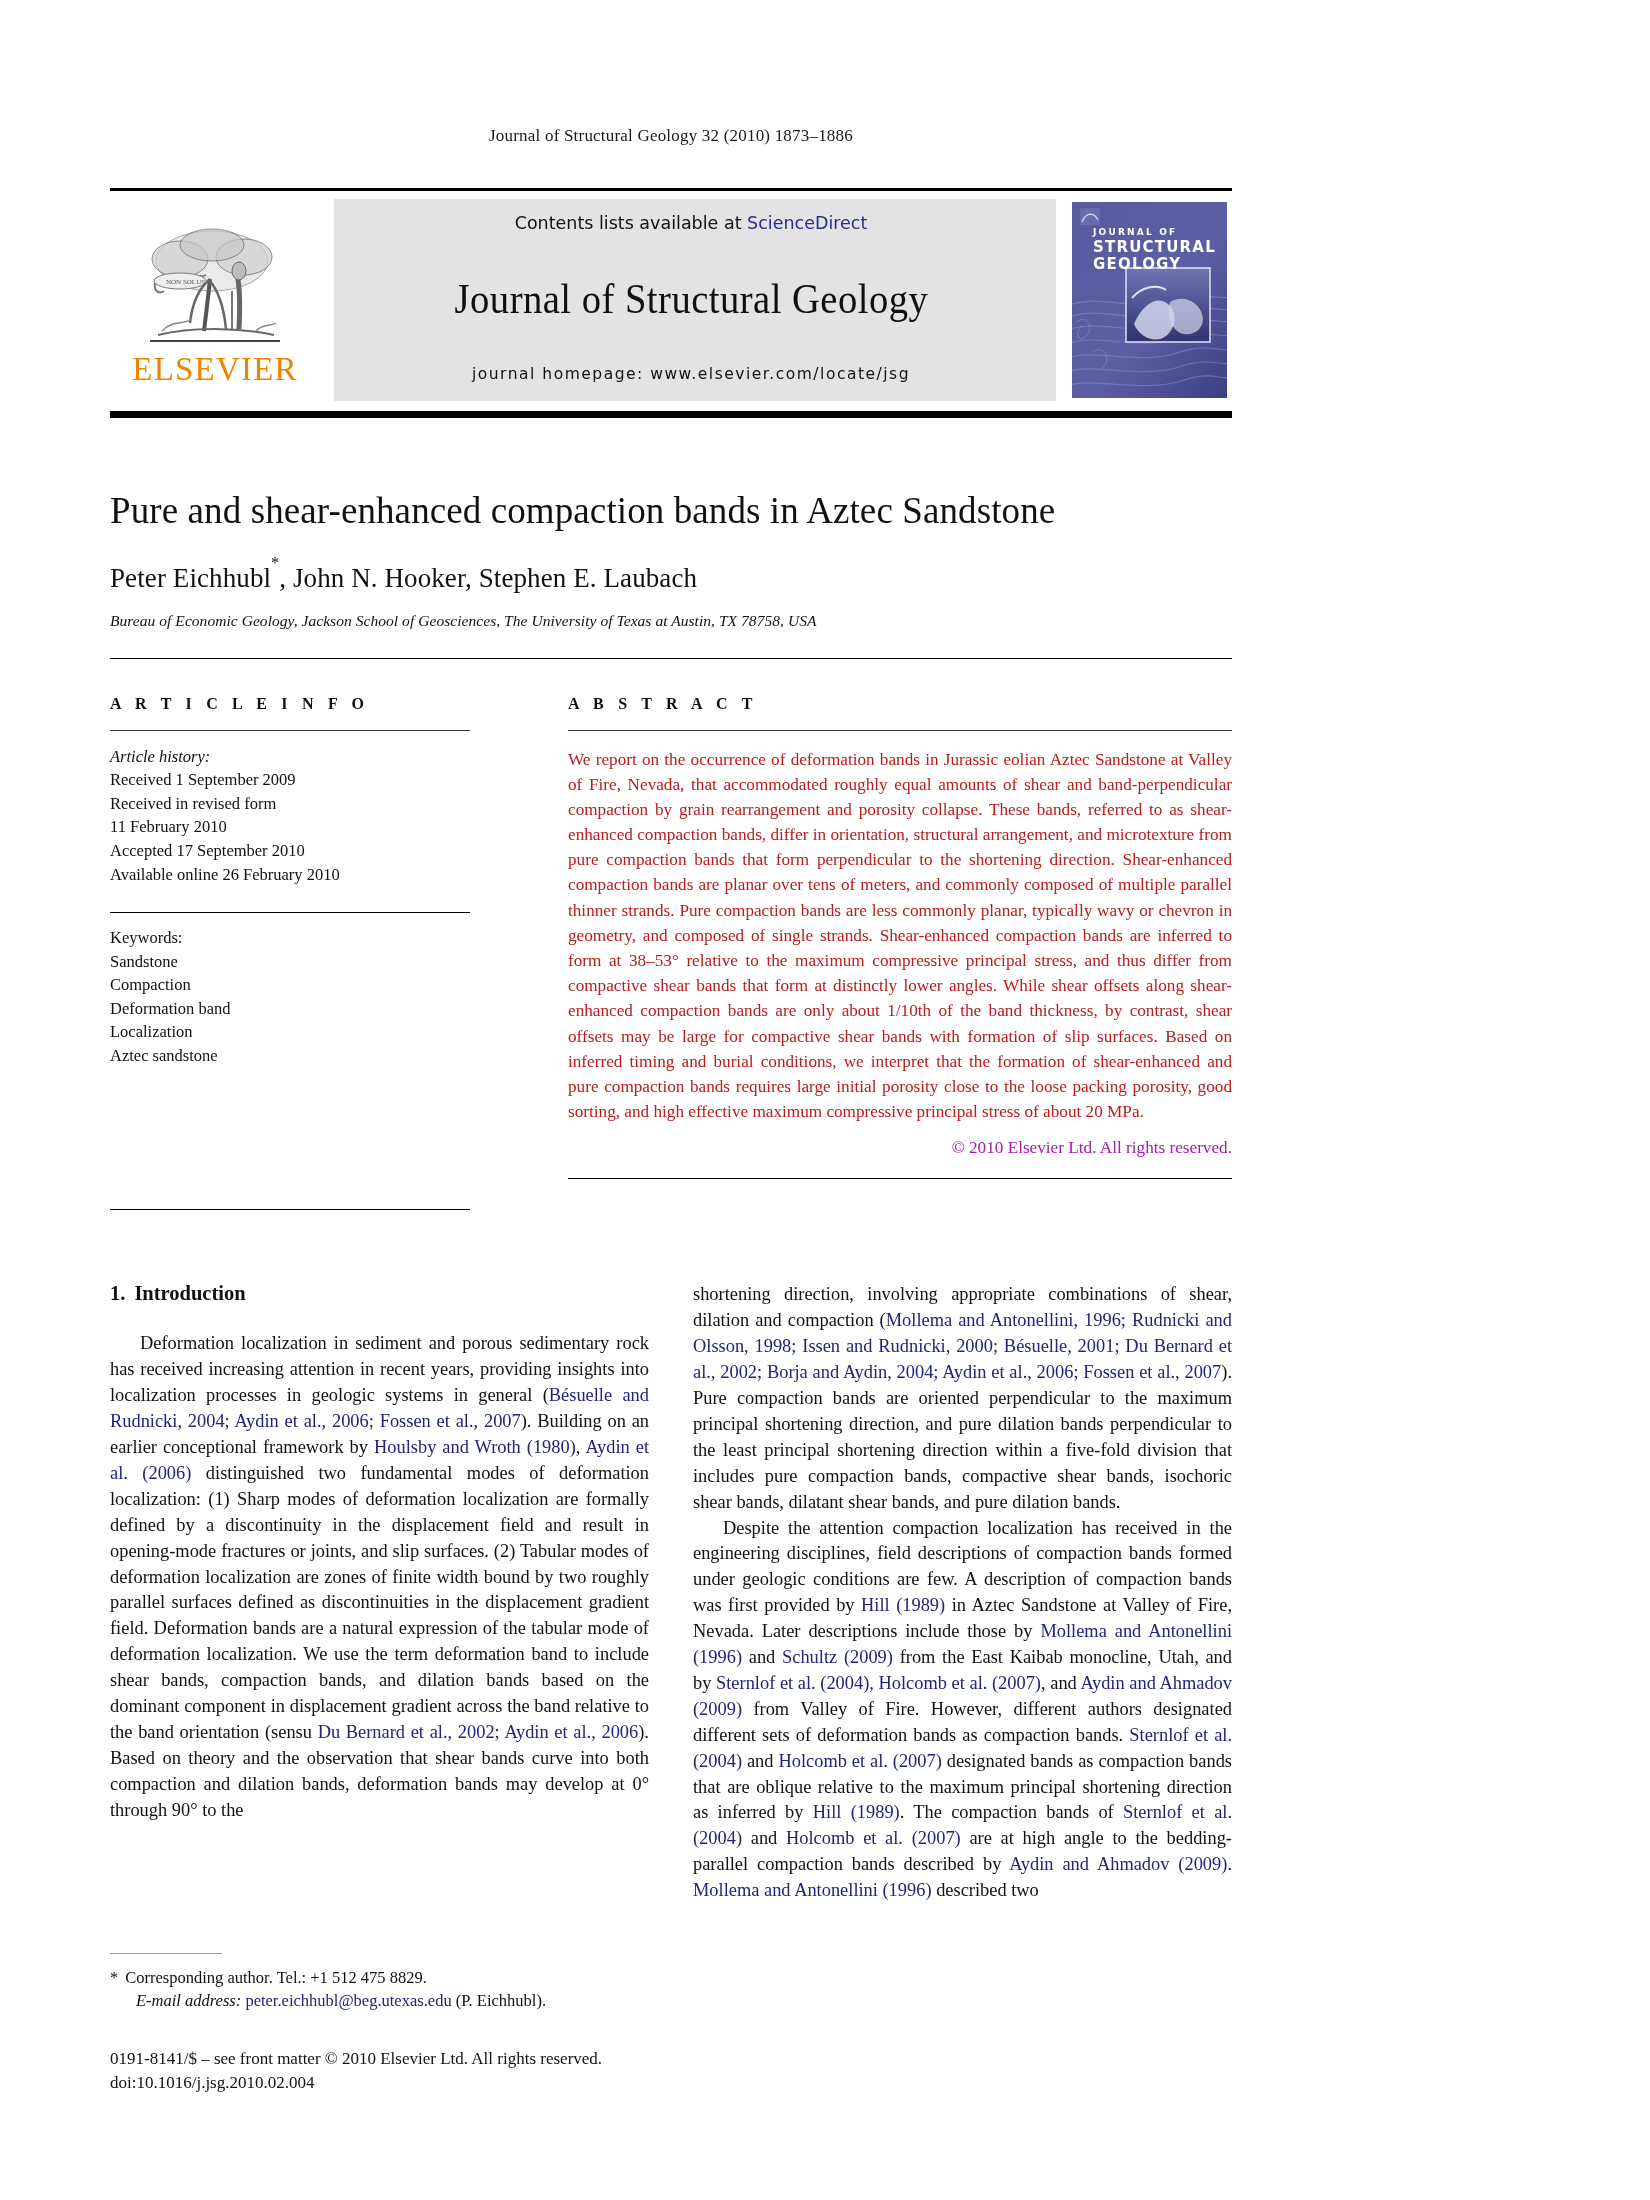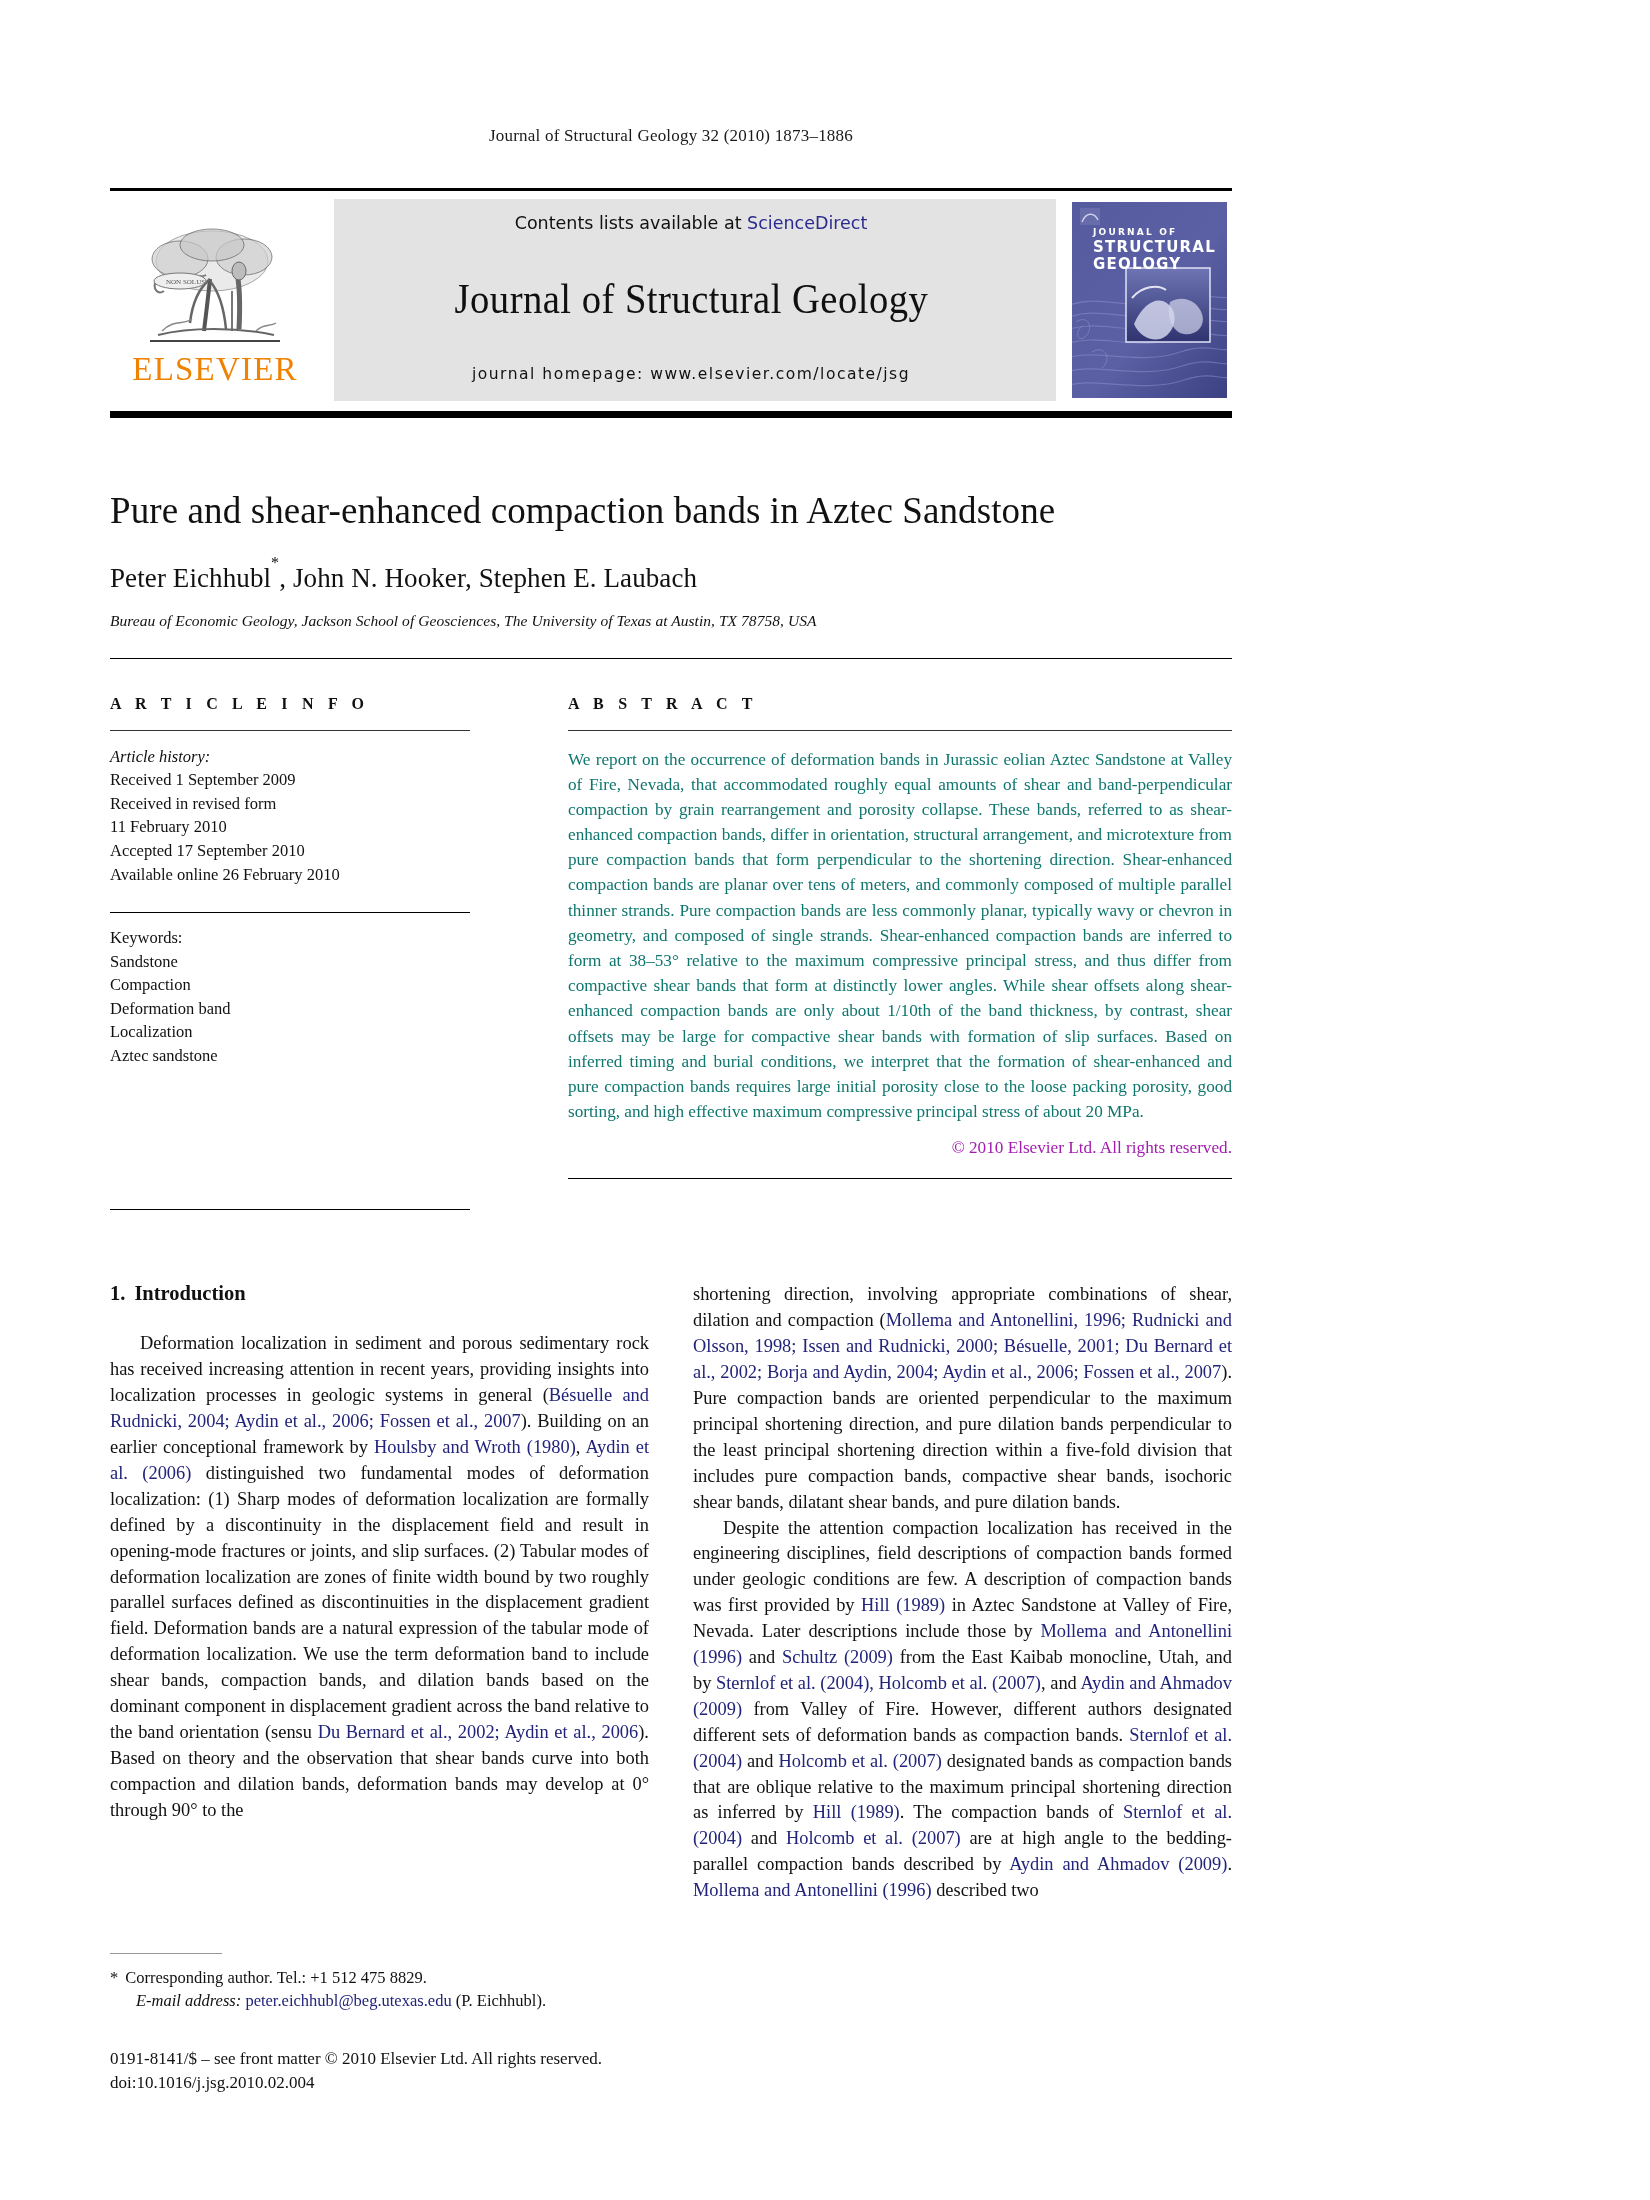--- a/index.html
+++ b/index.html
@@ -186,21 +186,21 @@
     font-size: 16.5px;
     line-height: 1.43;
     margin-top: 13px;
     color: #111;
   }
   .abstract-text {
     font-size: 17.2px;
     line-height: 1.465;
     text-align: justify;
     margin-top: 16px;
-    color: #0f766e;
+    color: #b91c1c;
   }
   .abstract-copy {
     font-size: 17.2px;
     text-align: right;
     margin-top: 14px;
     color: #a21caf;
   }
   .info-bottom-rule {
     border-bottom: 1.5px solid #000;
     margin-top: 20px;

